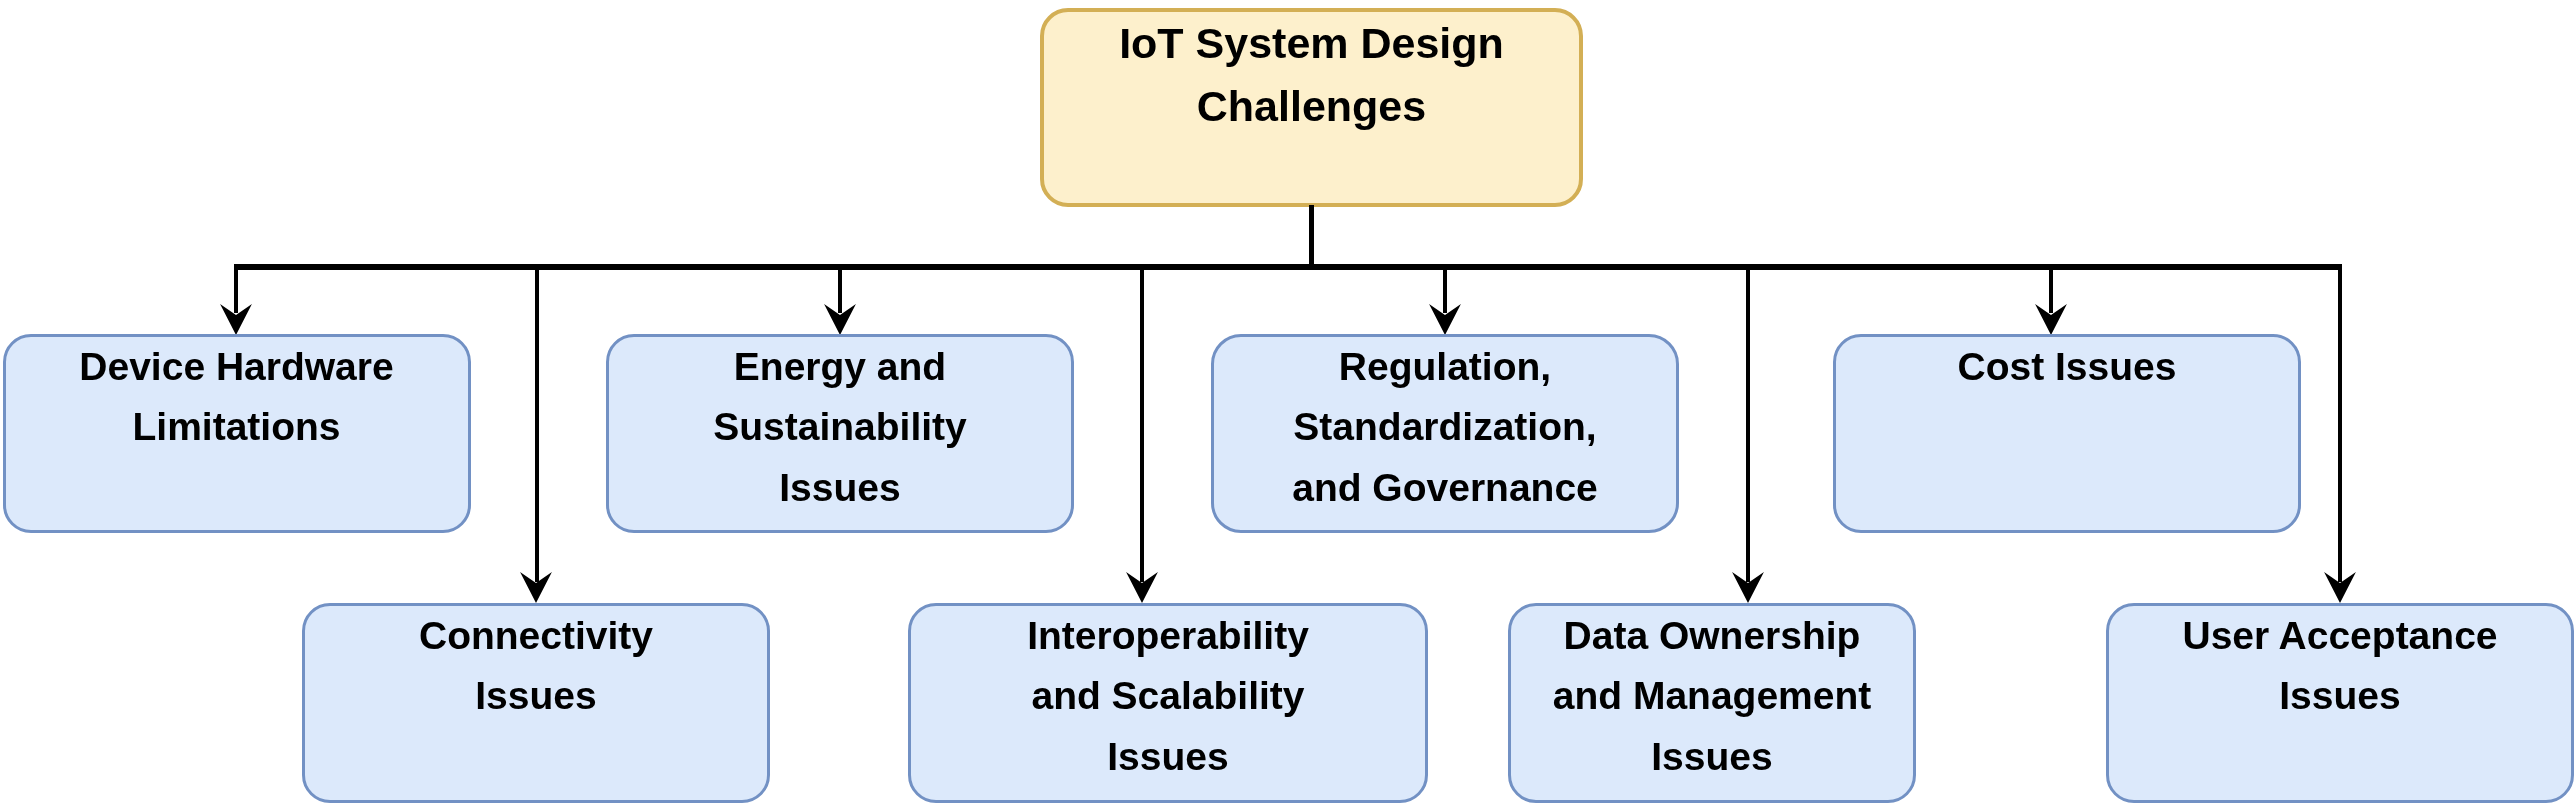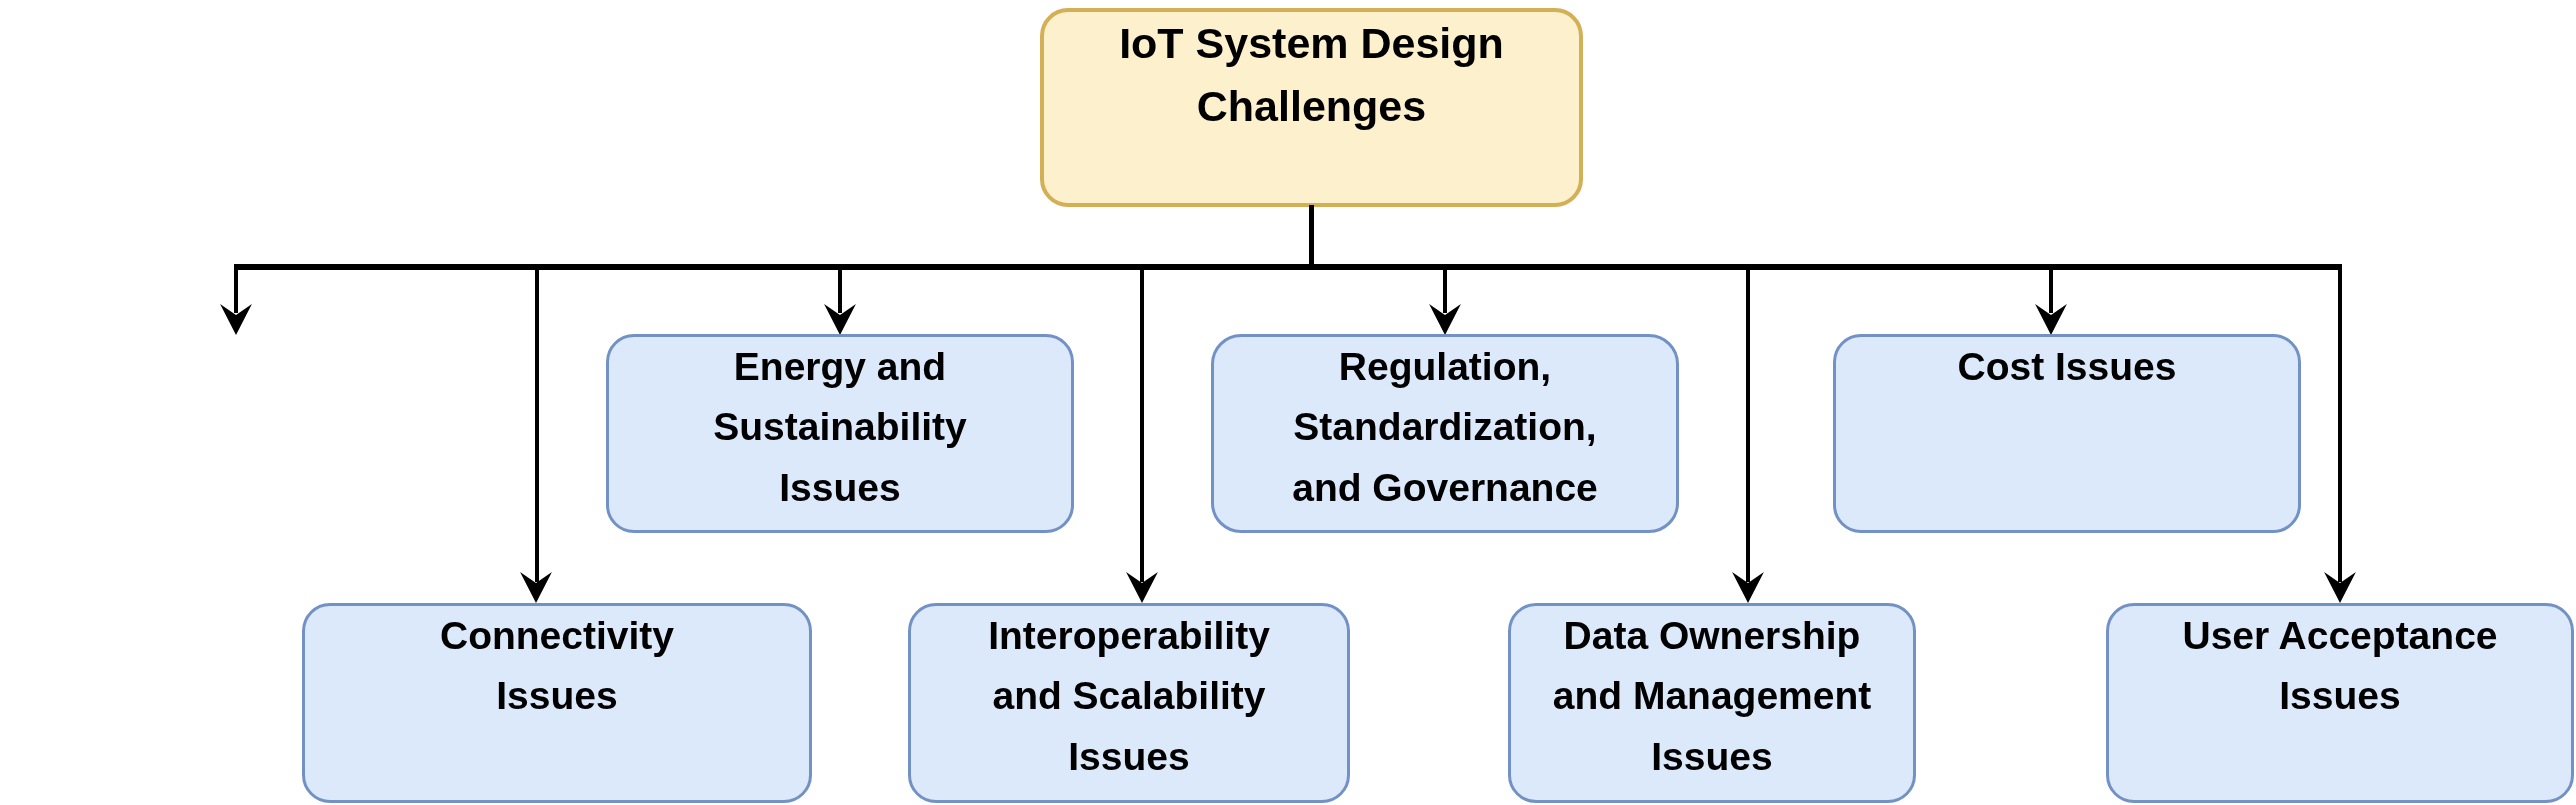--- a/index.html
+++ b/index.html
@@ -110,39 +110,43 @@
   <svg class="arrowhead to-bottom" style="left:1126px;" viewBox="0 0 38 37">
       <polygon points="0,0 19,13 38,0 19,37"></polygon>
     </svg>
   <svg class="arrowhead to-bottom" style="left:1732px;" viewBox="0 0 38 37">
       <polygon points="0,0 19,13 38,0 19,37"></polygon>
     </svg>
   <svg class="arrowhead to-bottom" style="left:2324px;" viewBox="0 0 38 37">
       <polygon points="0,0 19,13 38,0 19,37"></polygon>
     </svg>
 
+  <div class="node child top" style="left:2.5px; width:468px;">
+    <div class="label">Device Hardware
+Limitations</div>
+  </div>
   <div class="node child top" style="left:606px; width:468px;">
     <div class="label">Energy and
 Sustainability
 Issues</div>
   </div>
   <div class="node child top" style="left:1211px; width:468px;border-radius:30px;">
     <div class="label">Regulation,
 Standardization,
 and Governance</div>
   </div>
   <div class="node child top" style="left:1817px; width:468px;margin-left:16px;">
     <div class="label">Cost Issues</div>
   </div>
 
-  <div class="node child bottom" style="left:302px; width:510px;">
+  <div class="node child bottom" style="left:302px; width:468px;">
     <div class="label">Connectivity
 Issues</div>
   </div>
-  <div class="node child bottom" style="left:908px; width:442px;">
+  <div class="node child bottom" style="left:908px; width:520px;">
     <div class="label">Interoperability
 and Scalability
 Issues</div>
   </div>
   <div class="node child bottom" style="left:1508px; width:408px;">
     <div class="label">Data Ownership
 and Management
 Issues</div>
   </div>
   <div class="node child bottom" style="left:2106px; width:468px;">

